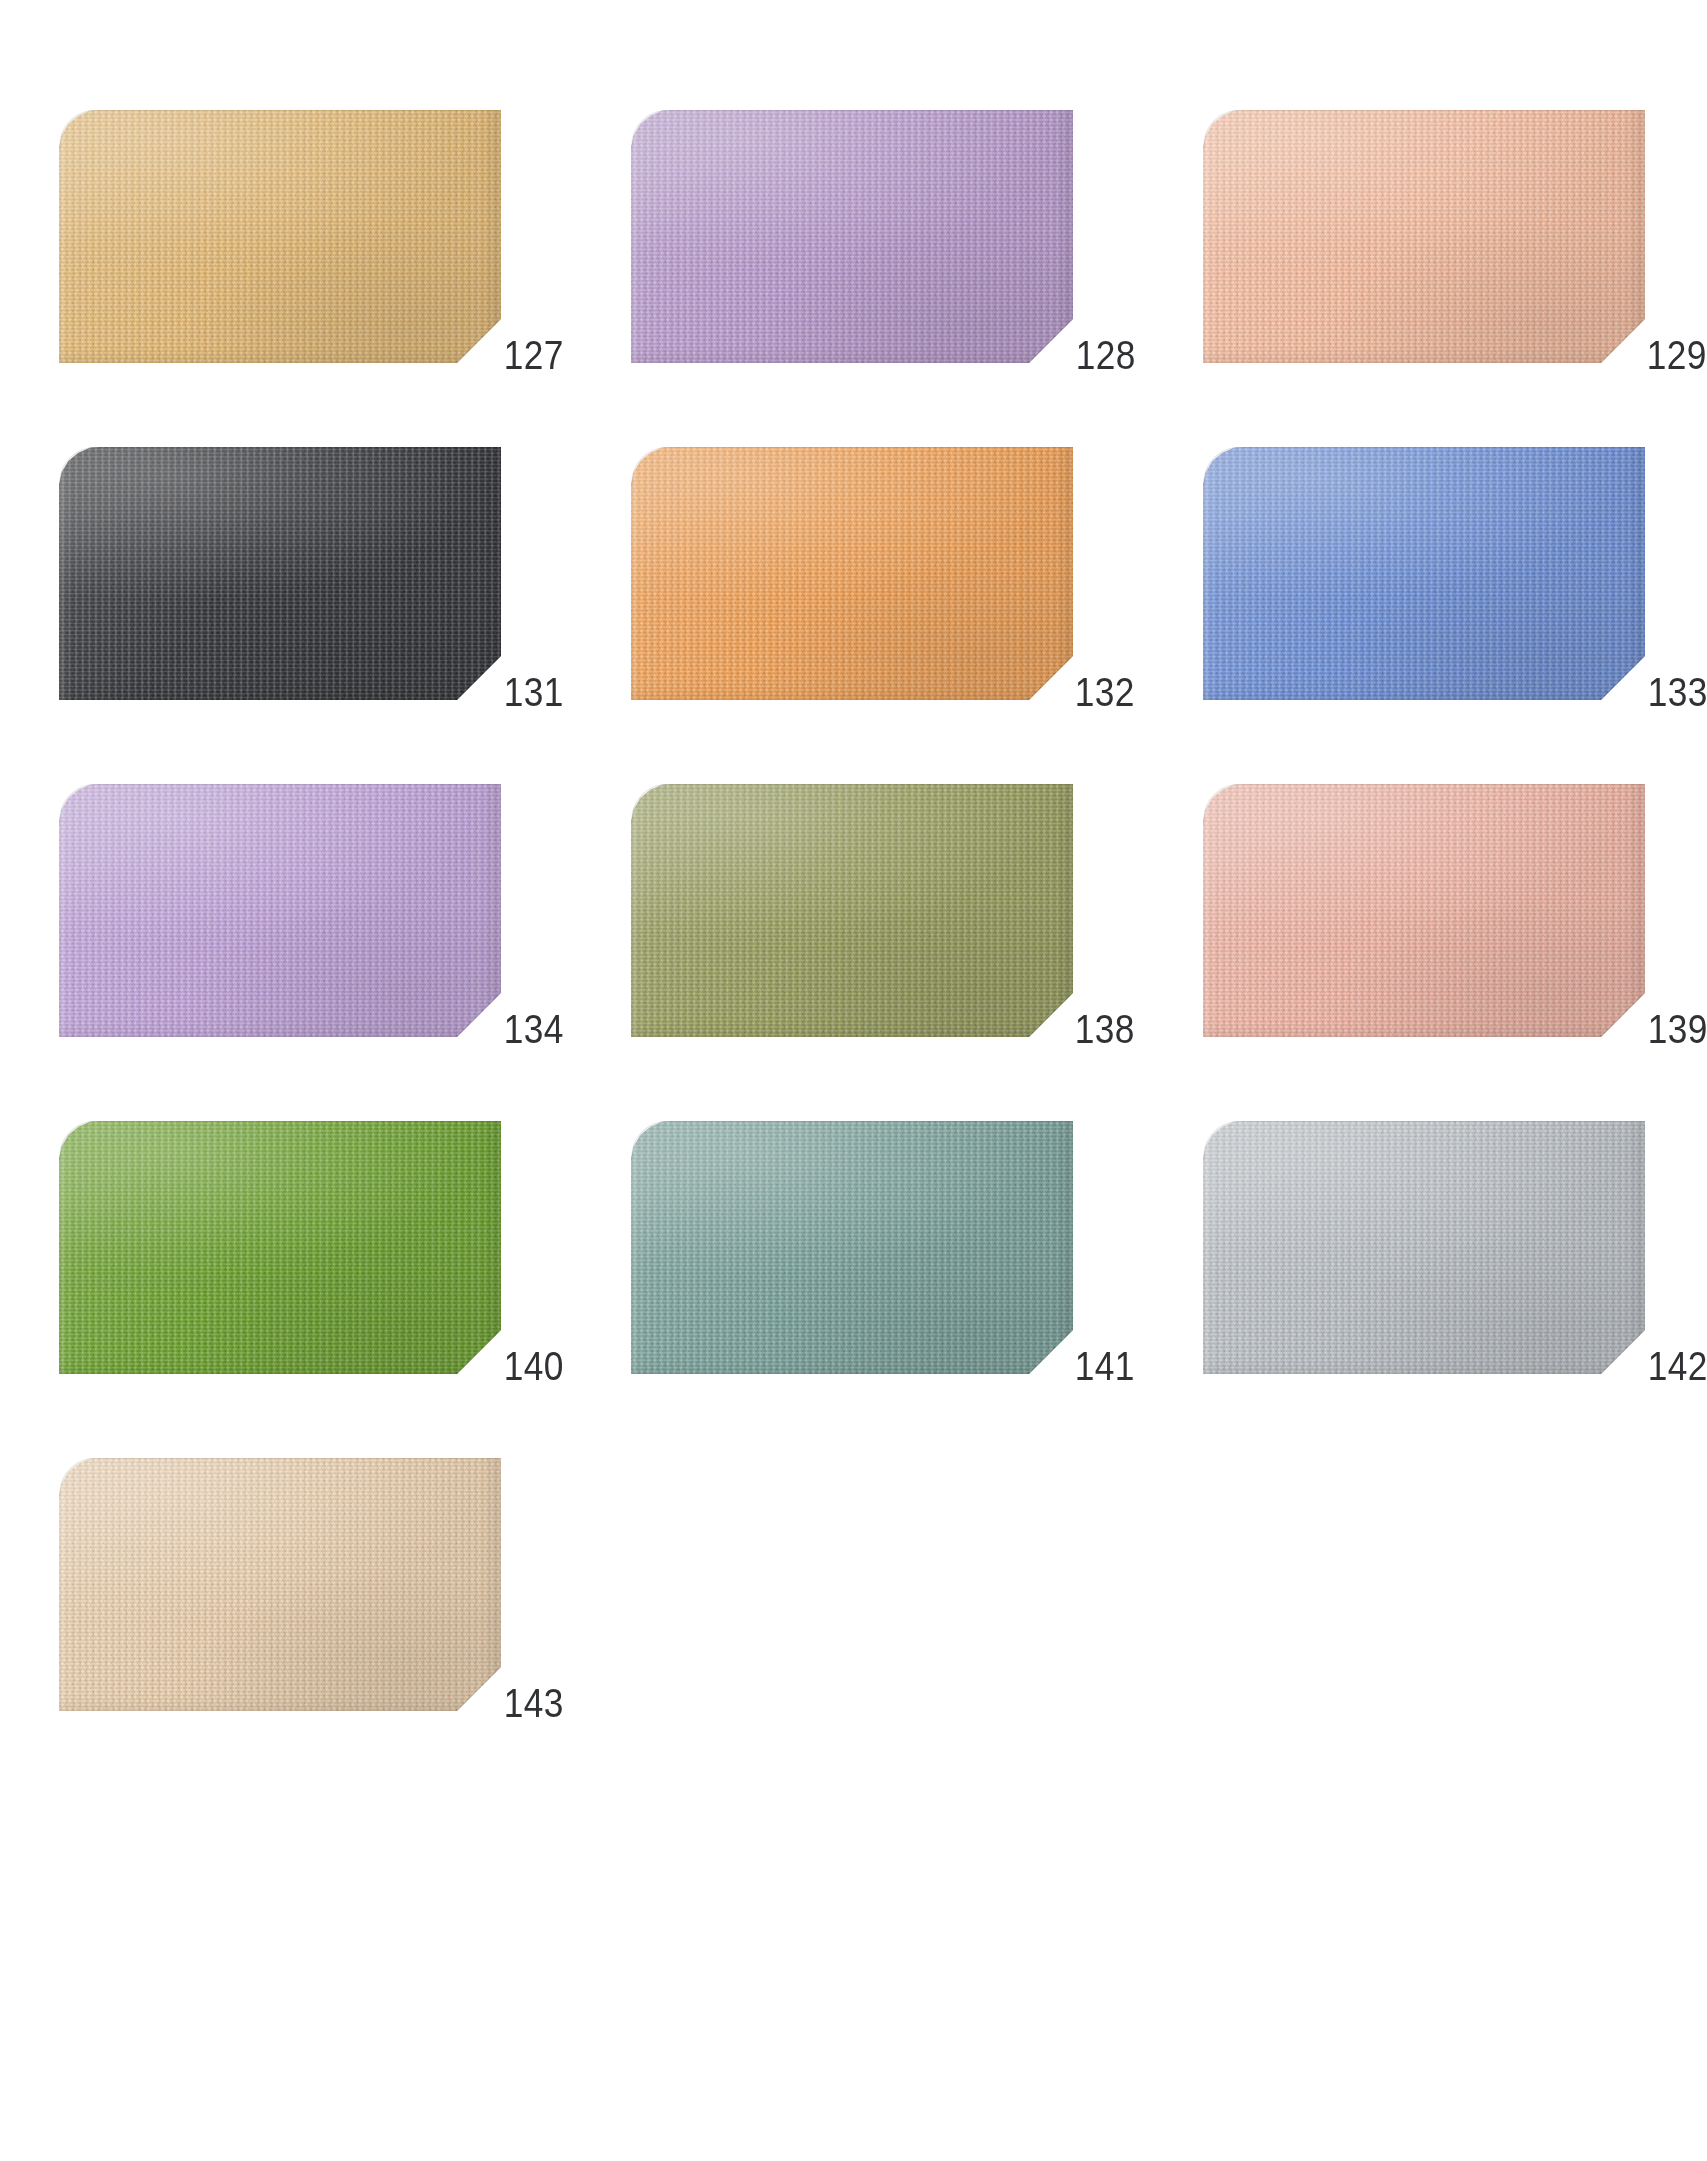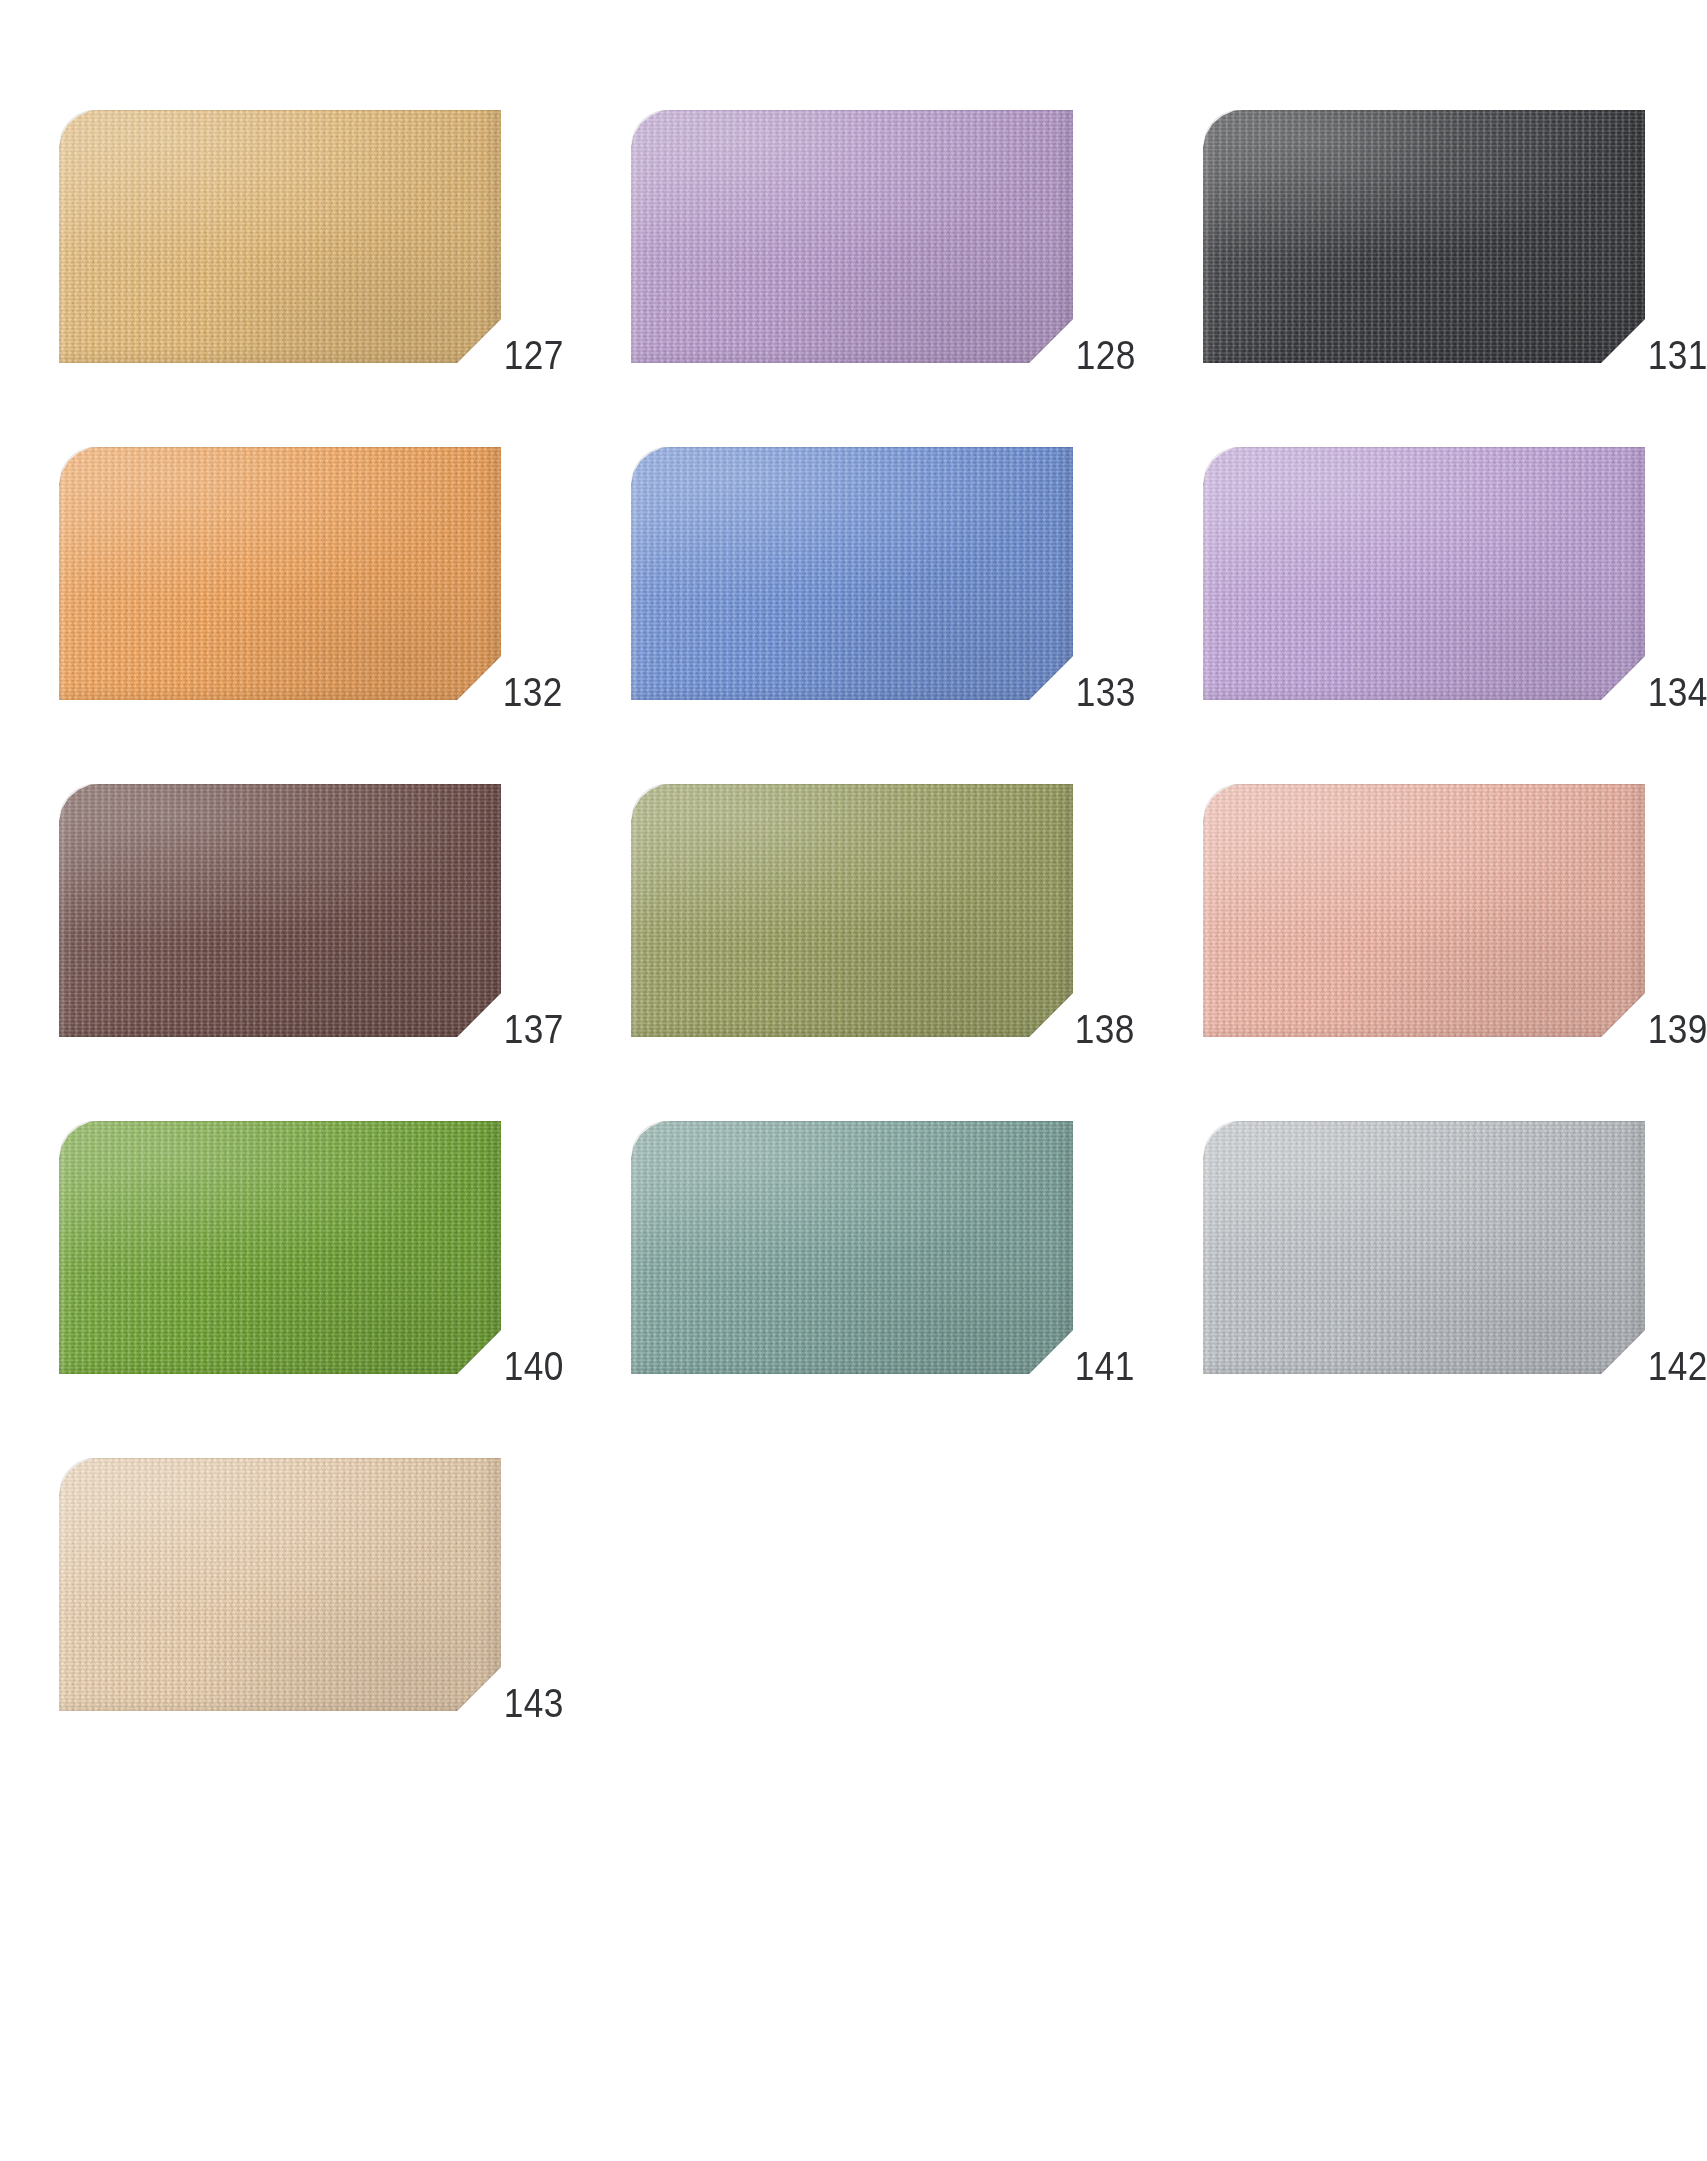--- a/index.html
+++ b/index.html
@@ -207,20 +207,37 @@
           <div class="tex-edge"></div>
         </div>
         <div class="chip-outline">
           <svg width="442" height="253" viewBox="0 0 603 346" fill="none">
             <path d="M0 52 C0 22 22 0 52 0 L603 0" stroke="rgba(0,0,0,0.10)" stroke-width="1.6"></path>
             <path d="M603 286 L543 346" stroke="rgba(0,0,0,0.10)" stroke-width="1.6"></path>
           </svg>
         </div>
         <div class="swatch-label" style="color: rgb(47, 49, 52);">128</div>
       </div>
+      <div class="swatch-cell col-3">
+        <div class="chip">
+          <div class="chip-base" style="background: rgb(249, 191, 161);"></div>
+          <div class="tex-wale"></div>
+          <div class="tex-course"></div>
+          <div class="tex-chev"></div>
+          <div class="tex-sheen"></div>
+          <div class="tex-edge"></div>
+        </div>
+        <div class="chip-outline">
+          <svg width="442" height="253" viewBox="0 0 603 346" fill="none">
+            <path d="M0 52 C0 22 22 0 52 0 L603 0" stroke="rgba(0,0,0,0.10)" stroke-width="1.6"></path>
+            <path d="M603 286 L543 346" stroke="rgba(0,0,0,0.10)" stroke-width="1.6"></path>
+          </svg>
+        </div>
+        <div class="swatch-label" style="color: rgb(47, 49, 52);">129</div>
+      </div>
       <div class="swatch-cell col-2">
         <div class="chip">
           <div class="chip-base" style="background: rgb(53, 54, 58);"></div>
           <div class="tex-wale"></div>
           <div class="tex-course"></div>
           <div class="tex-chev"></div>
           <div class="tex-sheen"></div>
           <div class="tex-edge"></div>
         </div>
         <div class="chip-outline">
@@ -274,37 +291,20 @@
           <div class="tex-sheen"></div>
           <div class="tex-edge"></div>
         </div>
         <div class="chip-outline">
           <svg width="442" height="253" viewBox="0 0 603 346" fill="none">
             <path d="M0 52 C0 22 22 0 52 0 L603 0" stroke="rgba(0,0,0,0.10)" stroke-width="1.6"></path>
             <path d="M603 286 L543 346" stroke="rgba(0,0,0,0.10)" stroke-width="1.6"></path>
           </svg>
         </div>
         <div class="swatch-label" style="color: rgb(47, 49, 52);">134</div>
-      </div>
-      <div class="swatch-cell col-2">
-        <div class="chip">
-          <div class="chip-base" style="background: rgb(109, 75, 70);"></div>
-          <div class="tex-wale"></div>
-          <div class="tex-course"></div>
-          <div class="tex-chev"></div>
-          <div class="tex-sheen"></div>
-          <div class="tex-edge"></div>
-        </div>
-        <div class="chip-outline">
-          <svg width="442" height="253" viewBox="0 0 603 346" fill="none">
-            <path d="M0 52 C0 22 22 0 52 0 L603 0" stroke="rgba(0,0,0,0.10)" stroke-width="1.6"></path>
-            <path d="M603 286 L543 346" stroke="rgba(0,0,0,0.10)" stroke-width="1.6"></path>
-          </svg>
-        </div>
-        <div class="swatch-label" style="color: rgb(47, 49, 52);">137</div>
       </div>
       <div class="swatch-cell col-3">
         <div class="chip">
           <div class="chip-base" style="background: rgb(154, 160, 95);"></div>
           <div class="tex-wale"></div>
           <div class="tex-course"></div>
           <div class="tex-chev"></div>
           <div class="tex-sheen"></div>
           <div class="tex-edge"></div>
         </div>

